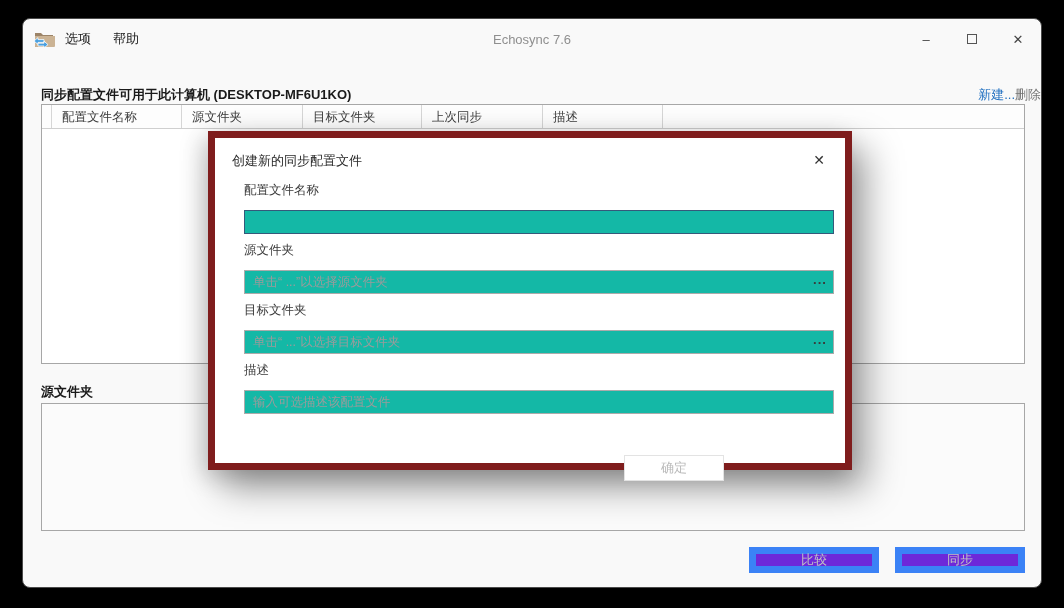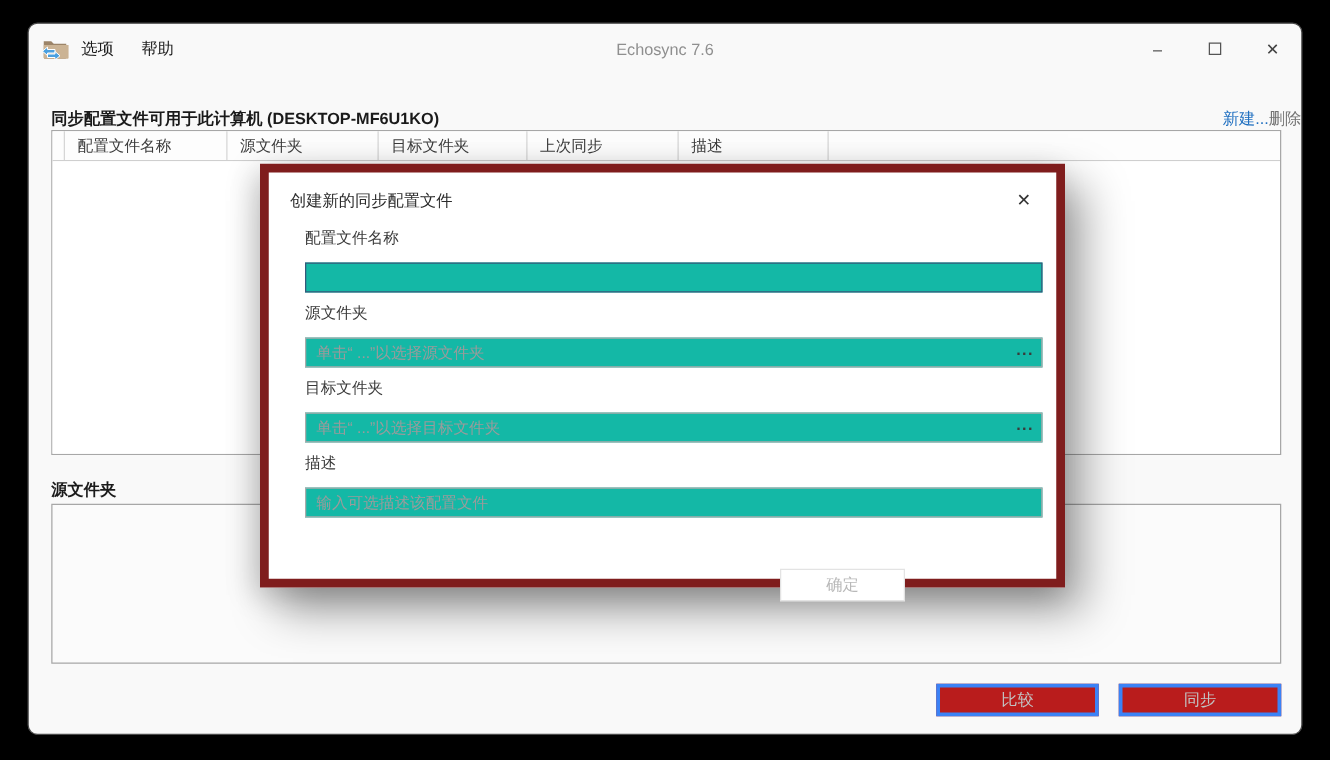--- a/index.html
+++ b/index.html
@@ -44,21 +44,21 @@
   .th.c7 { flex: 1; border-right: none; }
   .table-body { flex: 1; background: #fff; }
 
   
   .results-label { position: absolute; left: 18px; top: 364px; font-size: 13px; font-weight: bold; color: #1a1a1a; }
   .results-box { position: absolute; left: 18px; top: 384px; width: 984px; height: 128px;
     background: #fbfbfb; border: 1px solid #a7a7a7; }
 
   
   .btn { display: flex; align-items: center; justify-content: center; font-size: 13px;
-    background: #b91c1c; border: 3px solid #3b82f6; color: #c2c2c2; }
+    background: #6d28d9; border: 7px solid #3b82f6; color: #c2c2c2; }
   .btn-compare { position: absolute; left: 726px; top: 528px; width: 130px; height: 26px; }
   .btn-sync    { position: absolute; left: 872px; top: 528px; width: 130px; height: 26px; }
 
   
   .dialog { position: absolute; left: 208px; top: 131px; width: 644px; height: 339px;
     background: #fff; border: 7px solid #7f1d1d;
     box-shadow: 14px 18px 34px rgba(0,0,0,0.38), -6px 6px 22px rgba(0,0,0,0.18); }
   .dialog-title { position: absolute; left: 17px; top: 14px; font-size: 13px; color: #2b2b2b; }
   .dialog-close { position: absolute; right: 14px; top: 10px; width: 24px; height: 24px;
     display: flex; align-items: center; justify-content: center; font-size: 14px; color: #333; cursor: pointer; }

